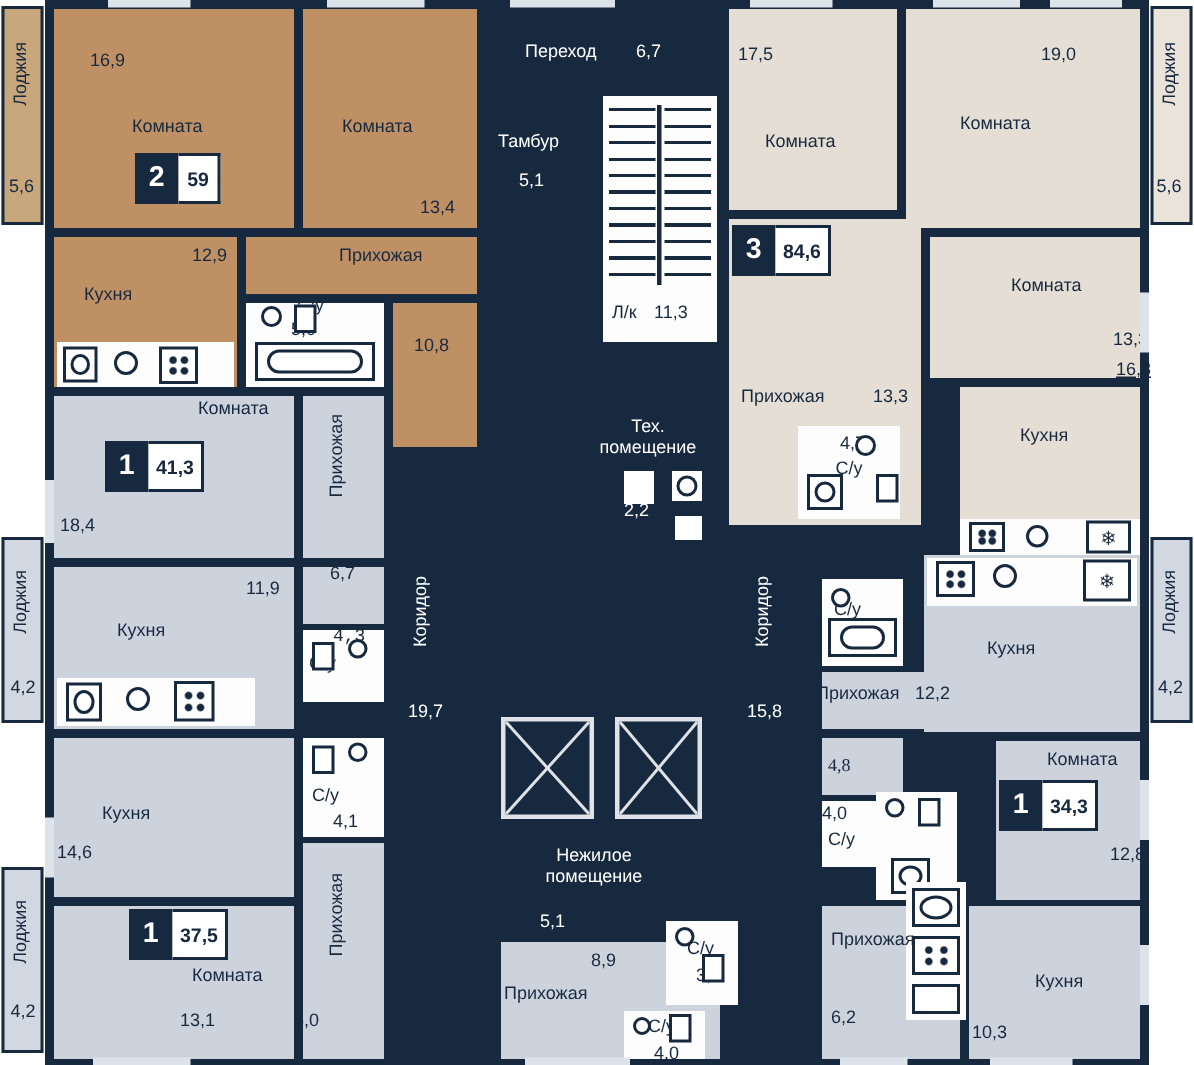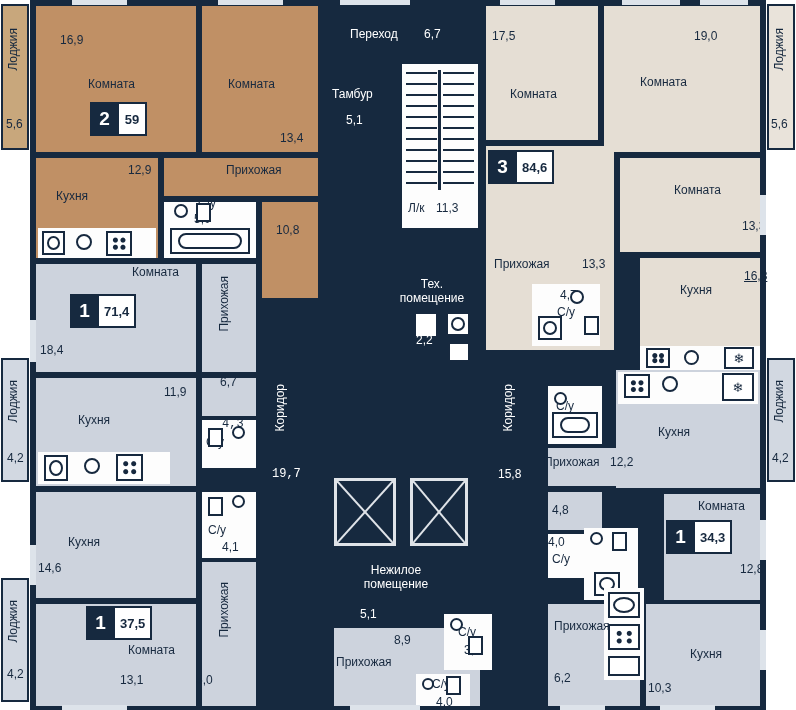--- a/index.html
+++ b/index.html
@@ -127,21 +127,21 @@
   <div class="room c-white" style="left:532px;top:284px;width:68px;height:62px;"></div>
 
   <div class="t" style="left:492px;top:30px;">17,5</div>
   <div class="t" style="left:510px;top:88px;">Комната</div>
   <div class="t" style="left:694px;top:30px;">19,0</div>
   <div class="t" style="left:640px;top:76px;">Комната</div>
   <div class="t" style="left:674px;top:184px;">Комната</div>
   <div class="t" style="left:742px;top:220px;">13,3</div>
   <div class="t" style="left:494px;top:258px;">Прихожая</div>
   <div class="t" style="left:582px;top:258px;">13,3</div>
-  <div class="t" style="left:744px;top:270px;text-decoration:underline;">16,8</div>
+  <div class="t" style="left:744px;top:240px;text-decoration:underline;">16,8</div>
   <div class="t" style="left:680px;top:284px;">Кухня</div>
   <div class="t" style="left:560px;top:289px;">4,7</div>
   <div class="t" style="left:557px;top:306px;">С/у</div>
 
   <div class="badge" style="left:488px;top:150px;">
     <div class="badge-num">3</div>
     <div class="badge-area">84,6</div>
   </div>
 
   <div class="fx washer" style="left:538px;top:316px;width:24px;height:24px;"></div>
@@ -162,37 +162,37 @@
   <div class="t" style="left:40px;top:344px;">18,4</div>
   <div class="t vt" style="left:218px;top:276px;">Прихожая</div>
   <div class="t" style="left:164px;top:386px;">11,9</div>
   <div class="t" style="left:220px;top:376px;">6,7</div>
   <div class="t" style="left:78px;top:414px;">Кухня</div>
   <div class="t" style="left:222px;top:418px;font-family:Liberation Mono, monospace;">4,3</div>
   <div class="t" style="left:206px;top:436px;">С/у</div>
 
   <div class="badge" style="left:70px;top:294px;">
     <div class="badge-num">1</div>
-    <div class="badge-area">71,4</div>
+    <div class="badge-area">41,3</div>
   </div>
 
   <div class="fx" style="left:208px;top:428px;width:15px;height:19px;"></div>
   <div class="fx fx-c" style="left:232px;top:426px;width:13px;height:13px;"></div>
 
   <div class="strip" style="left:38px;top:452px;width:132px;height:32px;"></div>
   <div class="fx washer" style="left:44px;top:455px;width:24px;height:26px;"></div>
   <div class="fx fx-c" style="left:84px;top:458px;width:16px;height:16px;"></div>
   <div class="fx stove" style="left:116px;top:454px;width:27px;height:27px;"></div>
   <div class="strip" style="left:38px;top:492px;width:132px;height:34px;"></div>
   <div class="fx snowbox" style="left:42px;top:496px;width:27px;height:28px;">❄</div>
   <div class="fx fx-c" style="left:84px;top:499px;width:16px;height:16px;"></div>
   <div class="fx stove" style="left:116px;top:495px;width:27px;height:29px;"></div>
 
   <div class="t tw vt" style="left:274px;top:384px;">Коридор</div>
-  <div class="t tw" style="left:272px;top:468px;font-family:Liberation Mono, monospace;">19,7</div>
+  <div class="t tw" style="left:272px;top:468px;">19,7</div>
   <div class="t tw vt" style="left:502px;top:384px;">Коридор</div>
   <div class="t tw" style="left:498px;top:468px;">15,8</div>
 
   <div class="elev" style="left:334px;top:478px;width:62px;height:68px;">
     <svg width="56" height="62">
       <line x1="0" y1="0" x2="56" y2="62" stroke="#dfe3e8" stroke-width="2"></line>
       <line x1="56" y1="0" x2="0" y2="62" stroke="#dfe3e8" stroke-width="2"></line>
     </svg>
   </div>
   <div class="elev" style="left:410px;top:478px;width:58px;height:68px;">
@@ -208,21 +208,21 @@
   <div class="room c-apt1" style="left:548px;top:492px;width:54px;height:38px;"></div>
   <div class="room c-white" style="left:548px;top:534px;width:54px;height:44px;"></div>
   <div class="strip" style="left:584px;top:528px;width:54px;height:72px;"></div>
   <div class="room c-apt1" style="left:664px;top:494px;width:96px;height:106px;"></div>
 
   <div class="t" style="left:556px;top:400px;">С/у</div>
   <div class="t" style="left:552px;top:420px;">4,5</div>
   <div class="t" style="left:658px;top:426px;">Кухня</div>
   <div class="t" style="left:544px;top:456px;">Прихожая</div>
   <div class="t" style="left:610px;top:456px;">12,2</div>
-  <div class="t" style="left:552px;top:504px;">4,8</div>
+  <div class="t" style="left:552px;top:504px;font-family:Liberation Serif, serif;">4,8</div>
   <div class="t" style="left:548px;top:536px;">4,0</div>
   <div class="t" style="left:552px;top:553px;">С/у</div>
   <div class="t" style="left:698px;top:500px;">Комната</div>
   <div class="t" style="left:740px;top:563px;">12,8</div>
 
   <div class="badge" style="left:666px;top:520px;">
     <div class="badge-num">1</div>
     <div class="badge-area">34,3</div>
   </div>
 

